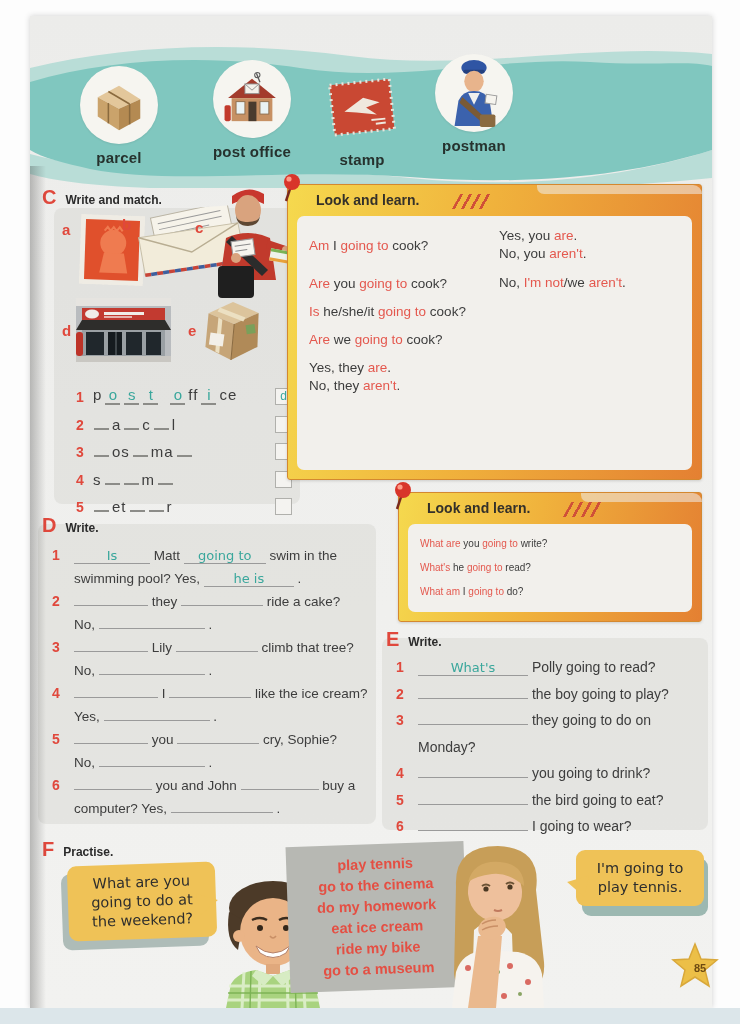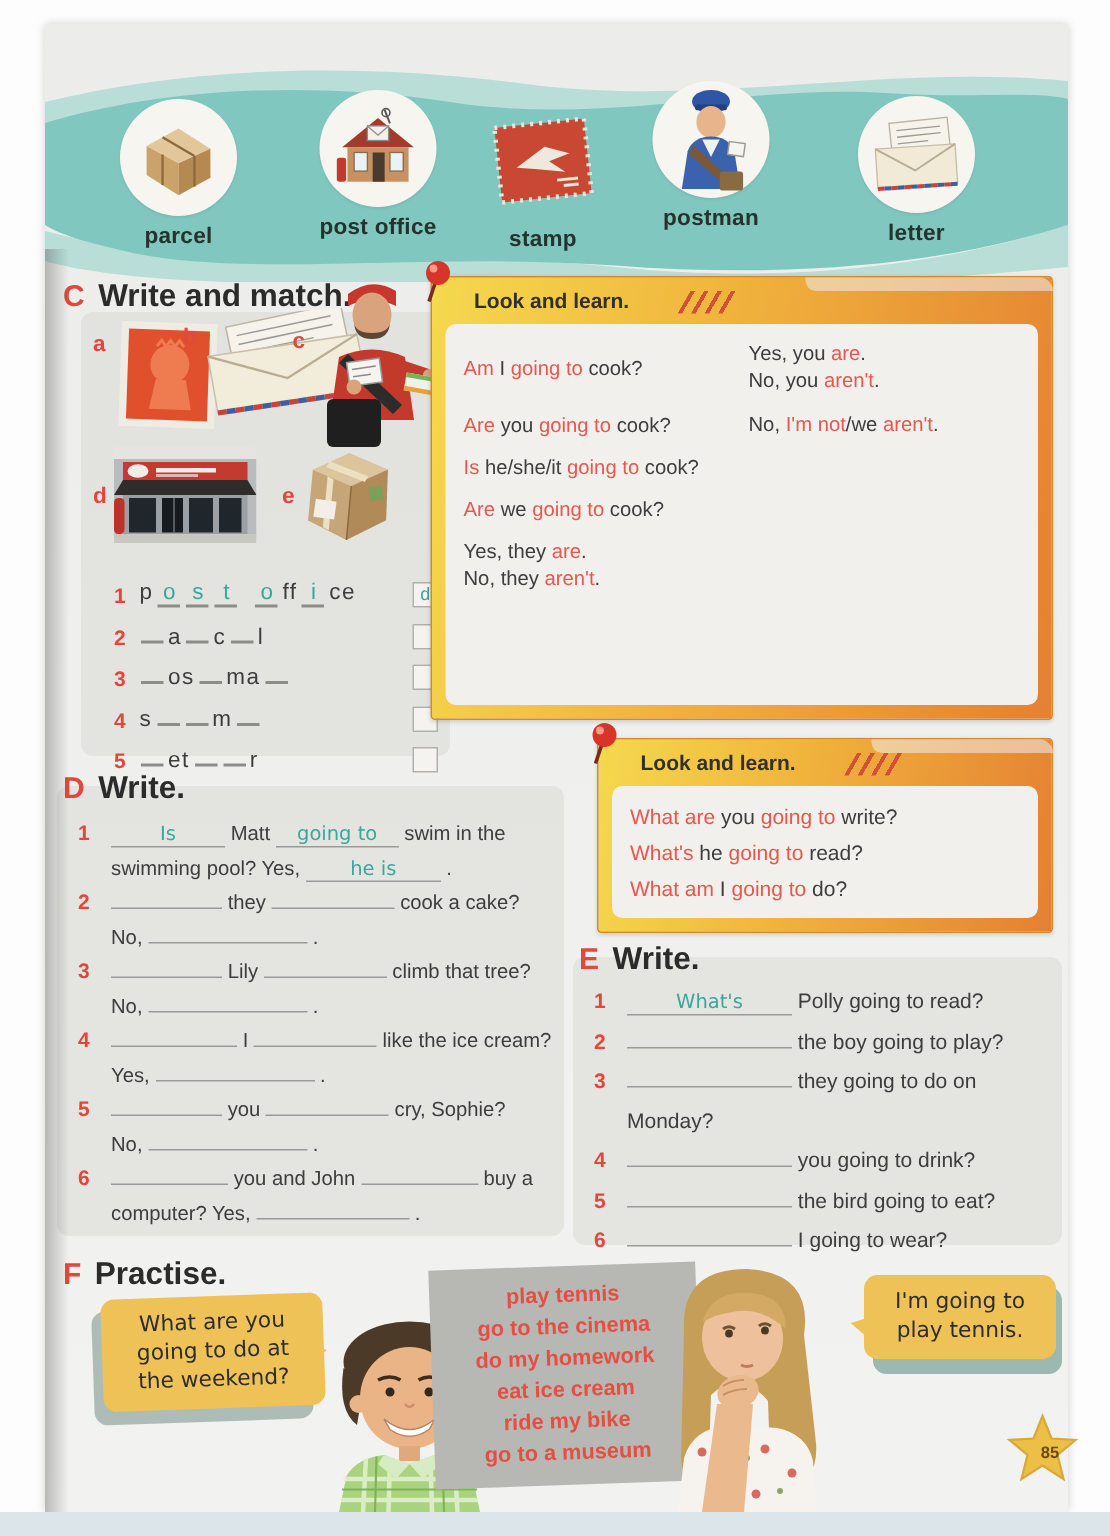--- a/index.html
+++ b/index.html
@@ -29,21 +29,21 @@
   .banner-svg{position:absolute;left:0;top:22px;width:682px;height:150px;}
   .vocab-item{position:absolute;text-align:center;}
   .vocab-circle{width:78px;height:78px;background:#f6f5f0;border-radius:50%;margin:0 auto;
         display:flex;align-items:center;justify-content:center;box-shadow:0 1px 2px rgba(0,0,0,.08);}
   .vocab-nocircle{width:78px;height:78px;margin:0 auto;display:flex;align-items:center;justify-content:center;}
   .vocab-label{margin-top:5px;font-size:15px;font-weight:bold;color:#26322e;letter-spacing:.2px;}
 
   
   .sec-head{position:absolute;display:flex;align-items:baseline;gap:9px;}
   .sec-letter{font-size:20px;font-weight:bold;color:var(--red);}
-  .sec-title{font-size:21px;font-weight:bold;color:#2b2b2b;}
+  .sec-title{font-size:12px;font-weight:bold;color:#2b2b2b;}
 
   .soft-panel{position:absolute;background:rgba(208,208,203,.38);border-radius:8px;}
 
   
   .photo-letter{position:absolute;font-size:15px;font-weight:bold;color:var(--red);}
   .photo{position:absolute;}
   .c-list{position:absolute;left:46px;top:372px;width:216px;}
   .c-row{display:flex;align-items:flex-end;height:17px;margin-bottom:10.5px;font-size:15px;}
   .c-num{color:var(--red);font-weight:bold;width:16px;font-size:14px;}
   .c-word{flex:1;white-space:nowrap;}
@@ -64,21 +64,21 @@
   .ll-notch{position:absolute;top:0;right:-1px;width:40%;height:9px;background:var(--page);
         border-bottom-left-radius:10px;border-top-right-radius:13px;opacity:.55;}
   .ll-stripes{position:absolute;top:9px;width:34px;height:15px;transform:skewX(-30deg);
         background:repeating-linear-gradient(to right,#d05038 0 3px,transparent 3px 9px);}
   .ll-panel{position:absolute;left:9px;right:9px;top:31px;bottom:9px;background:#f2f0ec;border-radius:7px;
         padding:11px 12px;}
   .pin{position:absolute;left:-7px;top:-12px;width:22px;height:30px;}
   .ll-row{display:grid;grid-template-columns:190px 1fr;align-items:center;margin-bottom:11px;}
   .ll-q{font-size:13.5px;line-height:17px;}
   .ll-a{font-size:13.5px;line-height:18px;}
-  .ll-line{font-size:14px;line-height:24px;}
+  .ll-line{font-size:10px;line-height:24px;}
   .seg-r{color:var(--gram-red);}
   .seg-d,.seg-t{color:var(--dark);}
 
   
   .fill-items{position:absolute;}
   .fill-item{position:relative;padding-left:22px;}
   .fill-num{position:absolute;left:0;top:0;color:var(--red);font-weight:bold;font-size:14px;}
   .d-item{font-size:13.5px;line-height:23px;color:var(--dark);height:46px;}
   .e-item{font-size:14px;line-height:26.5px;color:var(--dark);}
   .seg-bl{display:inline-block;border-bottom:1.5px solid var(--line);height:14px;vertical-align:baseline;}
@@ -168,37 +168,20 @@
           <path d="M8,70 L12,44 Q16,34 28,34 Q40,34 44,44 L48,70 Z" fill="#3b62ad"></path>
           <polygon points="22,36 34,36 28,48" fill="#f0f0ee"></polygon>
           <polygon points="16,40 40,62 36,66 13,46" fill="#7a5a36"></polygon>
           <rect x="34" y="58" width="16" height="13" rx="2" fill="#8a6a40"></rect>
           <rect x="40" y="38" width="11" height="9" fill="#f6f4ee" stroke="#9a9a9a" transform="rotate(8 45 42)"></rect>
         </svg>
       </div>
       <div class="vocab-label">postman</div>
     </div>
 
-    <div class="vocab-item" style="left:540px;top:48px;width:82px;">
-      <div class="vocab-circle">
-        <svg width="62" height="52" viewBox="0 0 70 56">
-          <g transform="rotate(-6 40 20)">
-            <rect x="16" y="2" width="44" height="30" fill="#f6f3ea" stroke="#b8b2a2"></rect>
-            <line x1="21" y1="8" x2="54" y2="8" stroke="#9a9a9a"></line>
-            <line x1="21" y1="13" x2="54" y2="13" stroke="#9a9a9a"></line>
-            <line x1="21" y1="18" x2="44" y2="18" stroke="#9a9a9a"></line>
-          </g>
-          <polygon points="4,24 64,20 66,50 6,54" fill="#f1ead6" stroke="#c5bda6"></polygon>
-          <polyline points="4,24 34,40 64,20" fill="none" stroke="#b8ad92" stroke-width="1.4"></polyline>
-          <path d="M6,54 L66,50" stroke="#c84438" stroke-width="3" stroke-dasharray="5,5" fill="none"></path>
-          <path d="M6,54 L66,50" stroke="#3e5f9e" stroke-width="3" stroke-dasharray="5,5" stroke-dashoffset="5" fill="none"></path>
-        </svg>
-      </div>
-      <div class="vocab-label">letter</div>
-    </div>
 
     <div class="soft-panel" style="left:24px;top:192px;width:246px;height:296px;"></div>
     <div class="sec-head" style="left:12px;top:170px;">
       <span class="sec-letter">C</span>
       <span class="sec-title">Write and match.</span>
     </div>
 
     <span class="photo-letter" style="left:32px;top:205px;">a</span>
     <div class="photo" style="left:50px;top:199px;">
       <svg width="64" height="70" viewBox="0 0 64 70" style="transform:rotate(2deg);">
@@ -358,21 +341,21 @@
       <span class="sec-letter">D</span>
       <span class="sec-title">Write.</span>
     </div>
     <div class="fill-items" style="left:22px;top:528px;width:330px;">
       <div class="fill-item d-item">
         <span class="fill-num">1</span>
         <span><span class="seg-tl" style="min-width: 76px;">Is</span><span class="seg-d"> Matt </span><span class="seg-tl" style="min-width: 82px;">going to</span><span class="seg-d"> swim in the</span><br><span class="seg-d">swimming pool? Yes, </span><span class="seg-tl" style="min-width: 90px;">he is</span><span class="seg-d"> .</span></span>
       </div>
       <div class="fill-item d-item">
         <span class="fill-num">2</span>
-        <span><span class="seg-bl" style="min-width: 74px;"></span><span class="seg-d"> they </span><span class="seg-bl" style="min-width: 82px;"></span><span class="seg-d"> cook a cake?</span><br><span class="seg-d">No, </span><span class="seg-bl" style="min-width: 106px;"></span><span class="seg-d"> .</span></span>
+        <span><span class="seg-bl" style="min-width: 74px;"></span><span class="seg-d"> they </span><span class="seg-bl" style="min-width: 82px;"></span><span class="seg-d"> ride a cake?</span><br><span class="seg-d">No, </span><span class="seg-bl" style="min-width: 106px;"></span><span class="seg-d"> .</span></span>
       </div>
       <div class="fill-item d-item">
         <span class="fill-num">3</span>
         <span><span class="seg-bl" style="min-width: 74px;"></span><span class="seg-d"> Lily </span><span class="seg-bl" style="min-width: 82px;"></span><span class="seg-d"> climb that tree?</span><br><span class="seg-d">No, </span><span class="seg-bl" style="min-width: 106px;"></span><span class="seg-d"> .</span></span>
       </div>
       <div class="fill-item d-item">
         <span class="fill-num">4</span>
         <span><span class="seg-bl" style="min-width: 84px;"></span><span class="seg-d"> I </span><span class="seg-bl" style="min-width: 82px;"></span><span class="seg-d"> like the ice cream?</span><br><span class="seg-d">Yes, </span><span class="seg-bl" style="min-width: 106px;"></span><span class="seg-d"> .</span></span>
       </div>
       <div class="fill-item d-item">

